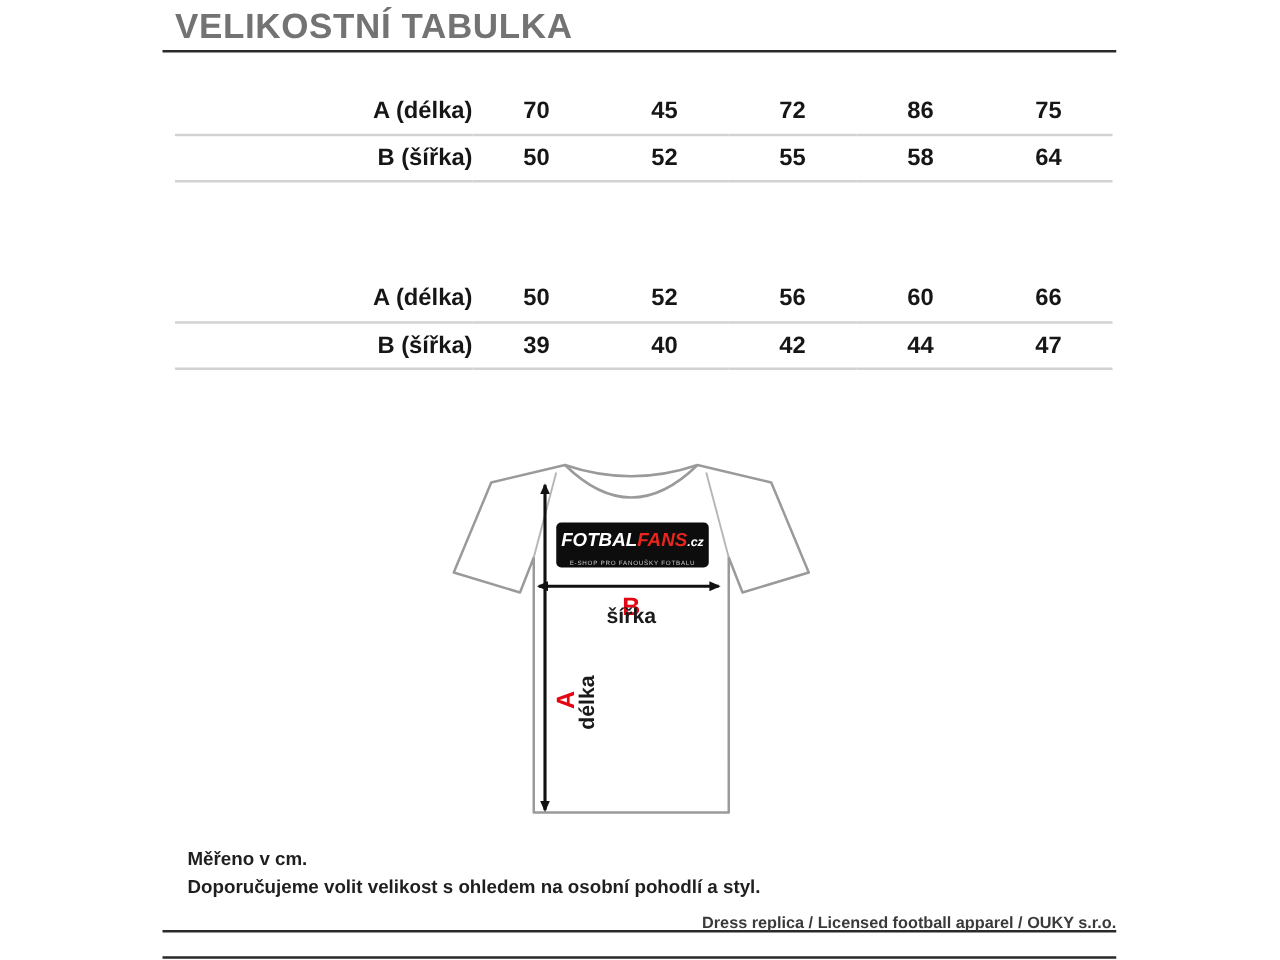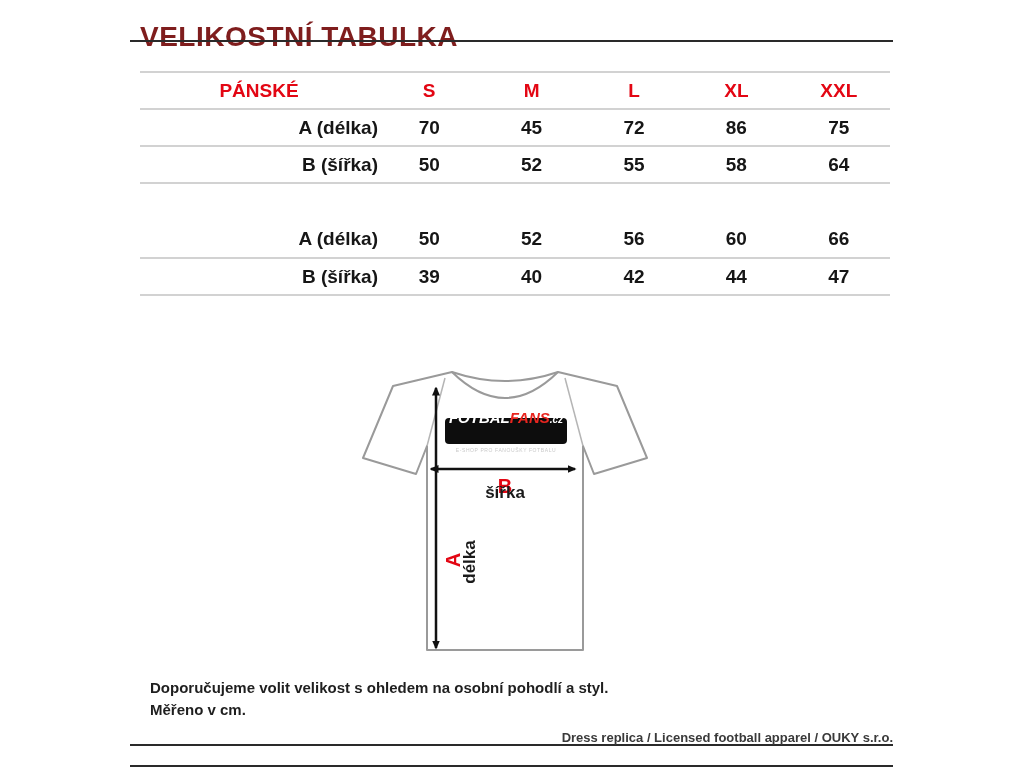--- a/index.html
+++ b/index.html
@@ -1,43 +1,43 @@
 <!DOCTYPE html>
 <html><head>
 <meta charset="utf-8">
 <style>
   * { margin:0; padding:0; box-sizing:border-box; }
   html,body { width:1024px; height:768px; background:#ffffff; overflow:hidden;
               font-family:"Liberation Sans", sans-serif; color:#1a1a1a; }
   .page { position:absolute; inset:0; width:1024px; height:768px; background:#fff; }
 
   .title { position:absolute; left:140px; top:5px; font-size:28px; font-weight:bold;
-           color:#7f1d1d; letter-spacing:.5px;margin-top:16px; }
+           color:#737373; letter-spacing:.5px; }
   .rule  { position:absolute; left:130px; width:763px; height:2px; background:#2a2a2a; }
   .rule.title-rule  { top:40px; }
   .rule.footer-rule { top:744px; }
   .rule.bottom-rule { top:765px; }
 
   table.size { position:absolute; left:140px; width:750px; border-collapse:collapse;
                table-layout:fixed; }
   table.size td { height:37px; text-align:center; vertical-align:middle;
                   font-size:19px; font-weight:bold; color:#161616;
                   border-bottom:2px solid #d2d2d2; }
   table.size tr.head td { border-top:2px solid #d2d2d2; color:#e30613; }
   table.size td.rowlabel { text-align:right; padding-left:30px; }
   table.size col.labelcol { width:238px; }
   #mens-table { top:71px; }
   #kids-table { top:221px; }
 
   .diagram { position:absolute; left:355px; top:362px; width:300px; height:305px; }
   .diagram svg { position:absolute; left:0; top:0; }
 
-  .logo { position:absolute; left:90px; top:56px; width:122px; height:26px;
+  .logo { position:absolute; left:90px; top:56px; width:122px; height:36px;
           background:#0d0d0d; border-radius:4px; display:flex; flex-direction:column;
-          align-items:center; justify-content:center; gap:20px; }
+          align-items:center; justify-content:flex-end; gap:6px; }
   .logo .l1 { font-size:15px; font-weight:bold; font-style:italic; line-height:15px;
               color:#ffffff; white-space:nowrap; }
   .logo .l1 .fans { color:#e8251f; }
   .logo .l1 .cz { font-size:10px; color:#ffffff; }
   .logo .l2 { font-size:5px; letter-spacing:.6px; color:#c9c9c9; white-space:nowrap; }
 
   .measure-label { position:absolute; font-weight:bold; text-align:center; }
   .letter { color:#e30613; font-size:20px; }
   .word   { color:#1a1a1a; font-size:17px; }
   #b-letter { left:140px; top:113px; width:20px; }
@@ -63,28 +63,20 @@
   <table class="size" id="mens-table">
     <colgroup>
         <col class="labelcol">
         <col>
         <col>
         <col>
         <col>
         <col>
       </colgroup>
     <tbody>
-        <tr class="head">
-      <td>PÁNSKÉ</td>
-      <td>S</td>
-      <td>M</td>
-      <td>L</td>
-      <td>XL</td>
-      <td>XXL</td>
-    </tr>
     <tr>
       <td class="rowlabel">A (délka)</td>
       <td>70</td>
       <td>45</td>
       <td>72</td>
       <td>86</td>
       <td>75</td>
     </tr>
     <tr>
       <td class="rowlabel">B (šířka)</td>
@@ -151,21 +143,21 @@
       <div class="l2">E-SHOP PRO FANOUŠKY FOTBALU</div>
     </div>
 
     <div class="measure-label letter" id="b-letter">B</div>
     <div class="measure-label word" id="b-word">šířka</div>
     <div class="measure-label letter" id="a-letter">A</div>
     <div class="measure-label word" id="a-word">délka</div>
   </div>
 
   <div class="notes">
+    <div>Měřeno v cm.</div>
     <div>Doporučujeme volit velikost s ohledem na osobní pohodlí a styl.</div>
-    <div>Měřeno v cm.</div>
   </div>
 
   <div class="rule footer-rule"></div>
   <div class="footer-text">Dress replica / Licensed football apparel / OUKY s.r.o.</div>
   <div class="rule bottom-rule"></div>
 
 </div>
 
 </body></html>

